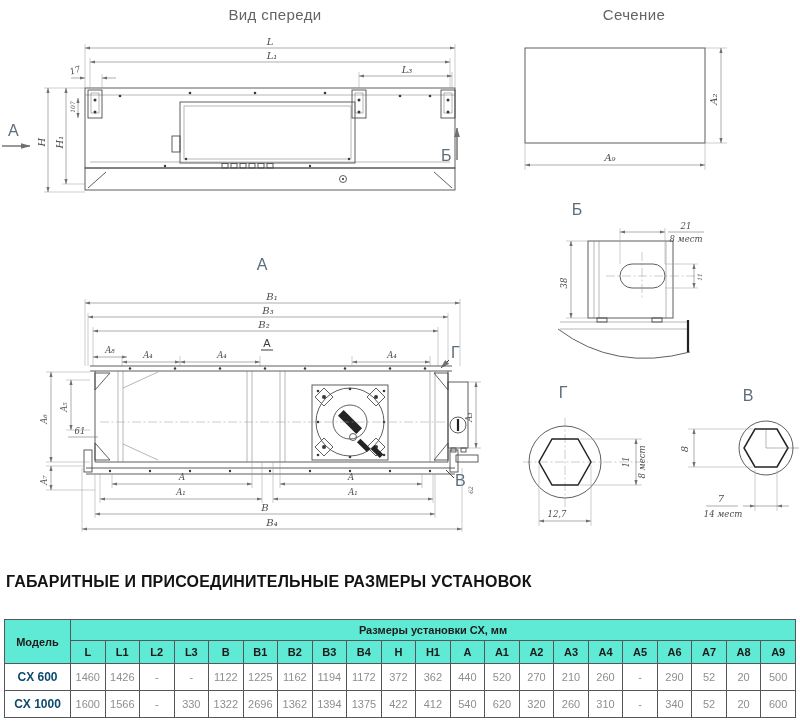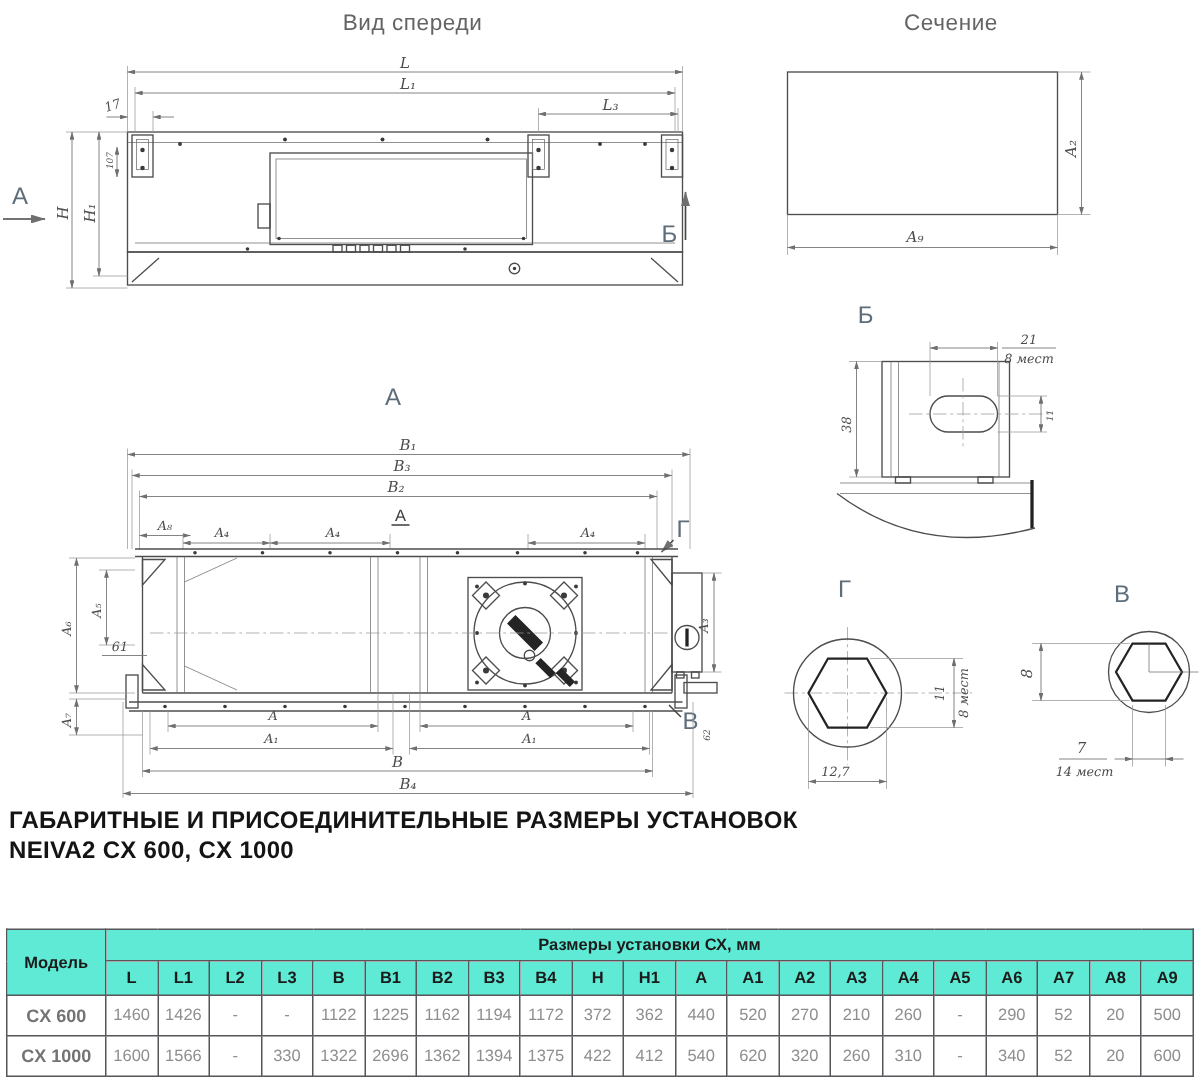--- a/index.html
+++ b/index.html
@@ -18,33 +18,33 @@
   .dot{fill:#3a3a3a;stroke:none}
   .hex{stroke:#232323;stroke-width:1.5;fill:none}
   .dl{font:italic 10px "DejaVu Serif",serif;fill:#4c4c4c}
   .dls{font:italic 8.5px "DejaVu Serif",serif;fill:#4c4c4c}
   .dlt{font:italic 6px "DejaVu Serif",serif;fill:#555}
   .biglab{font:16px "Liberation Sans",sans-serif;fill:#5e6d7a}
   .vtitle{font:15px "Liberation Sans",sans-serif;fill:#646464;letter-spacing:.4px}
   .cutlab{font:11px "Liberation Sans",sans-serif;fill:#3c3c3c}
 
   
-  .heading{position:absolute;left:6px;top:538px;color:#141414;font-weight:bold;
+  .heading{position:absolute;left:6px;top:572px;color:#141414;font-weight:bold;
            font-size:16px;line-height:20px;letter-spacing:.2px;}
 
   
   table.dims{position:absolute;left:4px;top:619px;width:792px;border-collapse:collapse;
              table-layout:fixed;}
   table.dims th,table.dims td{border:1px solid #55555a;text-align:center;vertical-align:middle;
              padding:0;overflow:hidden;white-space:nowrap;}
   table.dims thead th{background:#5eead4;color:#1b1b1b;font-weight:bold;font-size:11px;}
   table.dims thead tr.grp th{height:20px;font-size:11px;}
   table.dims thead tr.cols th{height:22px;}
   table.dims tbody tr{height:27px;background:#fff;}
-  td.model{font-weight:bold;font-size:12px;color:#737373;}
+  td.model{font-weight:bold;font-size:12px;color:#0c4a6e;}
   td.val{color:#8e8e90;font-size:11px;margin-top:21px;}
 </style>
 </head>
 <body>
 
 <div class="stage">
 
 <svg class="draw" width="800" height="570" viewBox="0 0 800 570">
   <defs>
     <marker id="ar" viewBox="0 0 10 6" refX="9.5" refY="3" markerWidth="9" markerHeight="5.4" orient="auto-start-reverse">
@@ -373,21 +373,20 @@
     <line class="dim" x1="743" y1="506" x2="755" y2="506" marker-end="url(#ar)"></line>
     <line class="dim" x1="789" y1="506" x2="777" y2="506" marker-end="url(#ar)"></line>
     <line class="dim" x1="706" y1="506" x2="738" y2="506"></line>
     <text class="dl" x="721" y="502" text-anchor="middle">7</text>
     <text class="dls" x="723" y="517" text-anchor="middle">14 мест</text>
   </g>
 </svg>
 
 <div class="heading">
   <div>ГАБАРИТНЫЕ И ПРИСОЕДИНИТЕЛЬНЫЕ РАЗМЕРЫ УСТАНОВОК</div>
-  <div>NEIVA2 CX 600, CX 1000</div>
 </div>
 
 <table class="dims">
   <colgroup>
     <col style="width:66px">
     <col>
         <col>
         <col>
         <col>
         <col>

